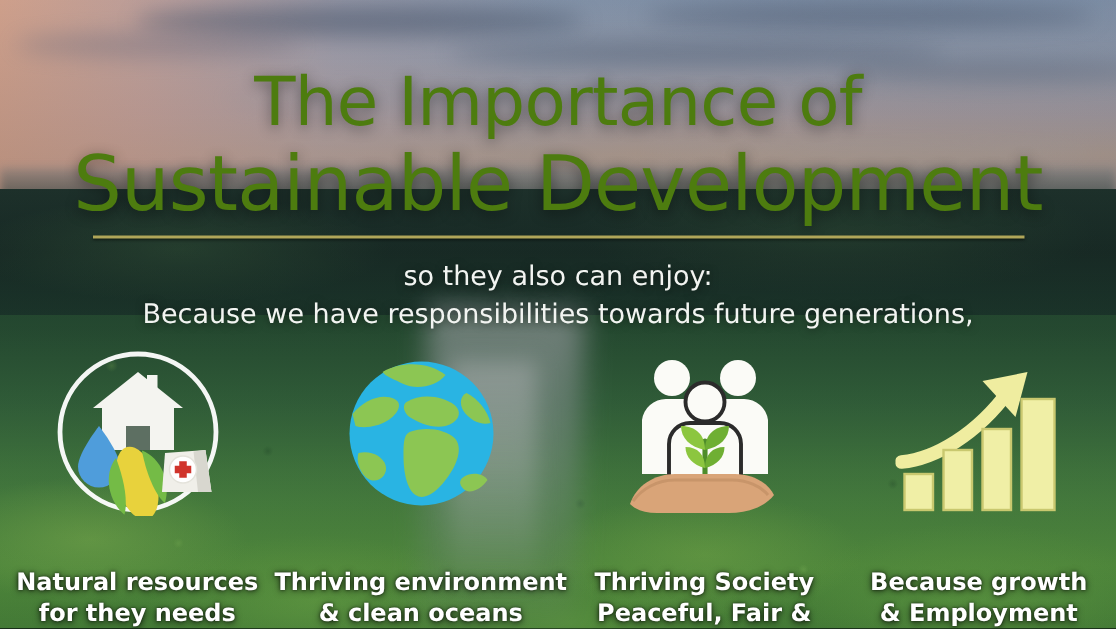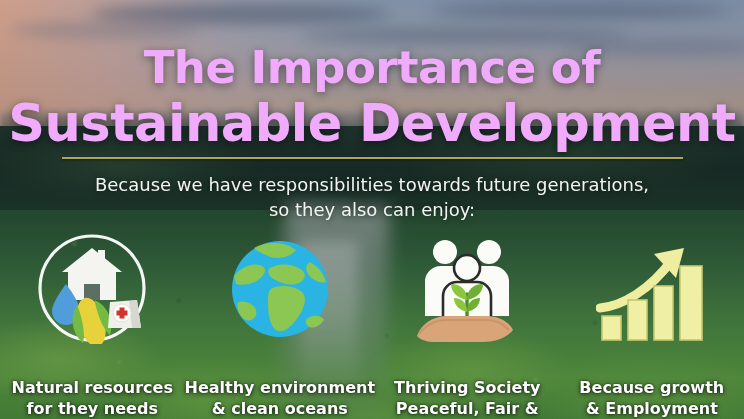--- a/index.html
+++ b/index.html
@@ -127,23 +127,23 @@
       rgba(8,20,26,.16) 74%,
       rgba(8,20,26,.10) 100%);
   }
 
   
   .content { position:absolute; left:0; top:0; width:744px; height:419px; }
 
   .title-block { position:absolute; left:0; top:40px; width:744px; text-align:center; }
 
   .title-line {
-    color:#f0abfc;
+    color:#4d7c0f;
     font-family:"DejaVu Sans", sans-serif;
-    font-weight:bold;
+    font-weight:normal;
     font-size:45px;
     line-height:56px;
     letter-spacing:-.5px;
     text-shadow:0 2px 9px rgba(0,0,0,.45);
     white-space:nowrap;
   }
   .title-line.l2 { font-size:51px; }
 
   .rule {
     position:absolute; left:62px; top:157px;
@@ -218,22 +218,22 @@
   <div class="content">
 
     <div class="title-block">
       <div class="title-line l1">The Importance of</div>
       <div class="title-line l2">Sustainable Development</div>
     </div>
 
     <div class="rule"></div>
 
     <div class="subtitle">
+      <div>so they also can enjoy:</div>
       <div>Because we have responsibilities towards future generations,</div>
-      <div>so they also can enjoy:</div>
     </div>
 
     <div class="cards">
 
       <div class="card">
         <div class="icon-wrap">
           <svg width="112" height="112" viewBox="0 0 112 112">
             <circle cx="56" cy="56" r="52" fill="none" stroke="#ffffff" stroke-width="3.2" opacity=".95"></circle>
 
             <path d="M56 16 L86 40 L80 40 L80 68 L32 68 L32 40 L26 40 Z" fill="#f4f4f0"></path>
@@ -267,21 +267,21 @@
             <path d="M10 44 C18 34 30 30 38 34 C44 37 40 44 34 48 C28 52 18 54 12 52 Z" fill="#8cc653"></path>
             <path d="M30 16 C44 8 62 10 72 18 C66 26 52 28 44 24 C38 21 32 19 30 16 Z" fill="#8cc653"></path>
             <path d="M46 36 C56 30 70 32 78 38 C84 43 80 50 72 52 C64 54 54 50 48 46 C44 43 43 38 46 36 Z" fill="#8cc653"></path>
             <path d="M48 56 C58 52 72 54 78 60 C84 66 80 78 72 88 C66 96 58 102 52 98 C46 94 44 82 44 72 C44 64 44 58 48 56 Z" fill="#8cc653"></path>
             <path d="M86 30 C94 34 100 42 102 50 C96 52 88 48 84 42 C81 37 82 32 86 30 Z" fill="#8cc653"></path>
             <path d="M14 70 C22 68 30 72 32 78 C34 84 28 90 22 88 C16 86 12 76 14 70 Z" fill="#8cc653"></path>
             <path d="M84 86 C90 82 98 84 100 88 C96 94 88 98 84 94 C81 91 81 88 84 86 Z" fill="#8cc653"></path>
           </svg>
         </div>
         <div class="caption">
-          <div>Healthy environment</div>
+          <div>Thriving environment</div>
           <div>&amp; clean oceans</div>
         </div>
       </div>
 
       <div class="card">
         <div class="icon-wrap">
           <svg width="112" height="112" viewBox="0 0 112 112">
 
             <circle cx="34" cy="20" r="12" fill="#fbfbf7"></circle>
             <circle cx="78" cy="20" r="12" fill="#fbfbf7"></circle>

